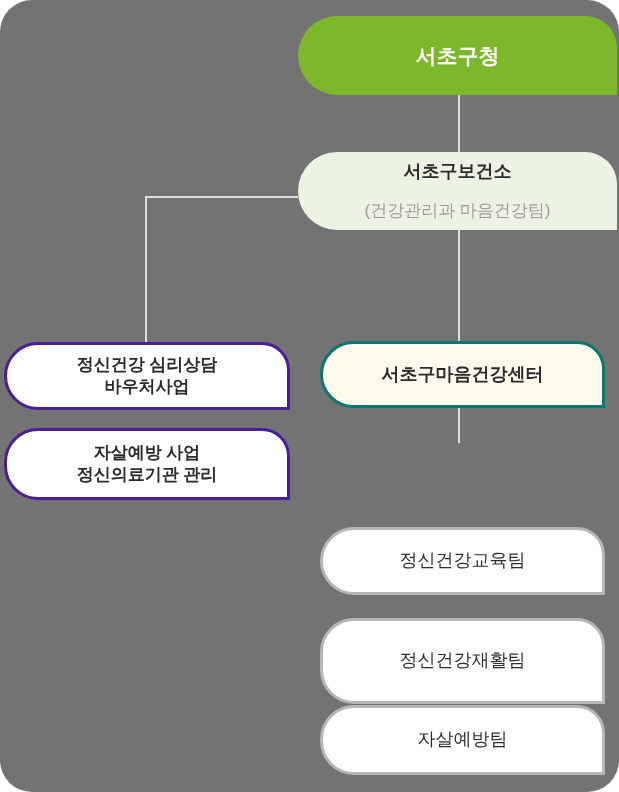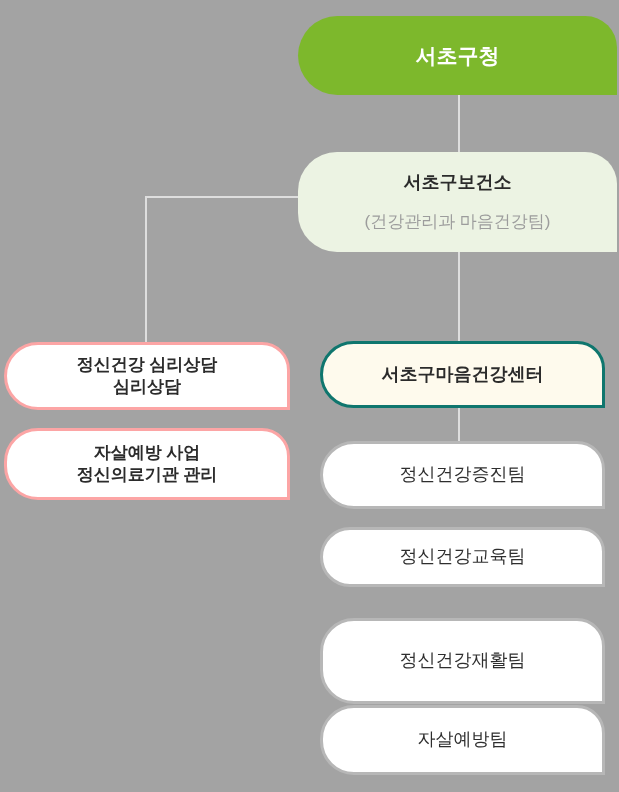--- a/index.html
+++ b/index.html
@@ -5,22 +5,23 @@
   html, body {
     margin: 0;
     padding: 0;
     background: #ffffff;
     font-family: "Liberation Sans", "DejaVu Sans", sans-serif;
   }
   .stage {
     position: relative;
     width: 619px;
     height: 792px;
-    background: #a3a3a3;
+    background: #737373;
     overflow: hidden;
+    border-radius: 32px;
   }
   .node {
     position: absolute;
     box-sizing: border-box;
     display: flex;
     flex-direction: column;
     align-items: center;
     justify-content: center;
     text-align: center;
     line-height: 1.3;
@@ -31,21 +32,21 @@
     width: 319px; height: 79px;
     background: #7db82c;
     border-radius: 40px 32px 0 40px;
     color: #ffffff;
     font-size: 21px;
     font-weight: 700;
   }
   
   .pill-health {
     left: 298px; top: 152px;
-    width: 319px; height: 100px;
+    width: 319px; height: 78px;
     background: #ecf3e3;
     border-radius: 39px 32px 0 39px;
   }
   .pill-health .title {
     font-size: 18px;
     font-weight: 700;
     color: #2b2b2b;
   }
   .pill-health .subtitle {
     font-size: 17px;
@@ -56,40 +57,40 @@
   
   .box {
     background: #ffffff;
     border-radius: 34px 28px 0 34px;
     font-size: 17px;
     font-weight: 700;
     color: #2b2b2b;
   }
   .box-green {
     left: 4px; width: 286px;
-    border: 3px solid #fca5a5;
+    border: 3px solid #4c1d95;
   }
   .box-green.b1 { top: 342px; height: 68px; }
   .box-green.b2 { top: 428px; height: 72px; }
   .box-orange {
     left: 320px; top: 341px;
     width: 285px; height: 67px;
     border: 3px solid #0f766e;
     background: #fefaed;
     font-size: 18px;
   }
   .box-gray {
     left: 320px; width: 285px;
     border: 3px solid #b7b7b7;
     font-weight: 500;
     font-size: 18px;
     color: #2e2e2e;
   }
   .box-gray.t1 { top: 441px; height: 68px; }
-  .box-gray.t2 { top: 527px; height: 60px; }
+  .box-gray.t2 { top: 527px; height: 68px; }
   .box-gray.t3 { top: 618px; height: 86px; }
   .box-gray.t4 { top: 705px; height: 70px; }
   
   .line {
     position: absolute;
     background: #dedede;
   }
   .v1 { left: 458px; top: 95px;  width: 2px; height: 57px; }
   .v2 { left: 458px; top: 230px; width: 2px; height: 112px; }
   .v3 { left: 458px; top: 408px; width: 2px; height: 35px; }
@@ -111,34 +112,31 @@
     <span>서초구청</span>
   </div>
 
   <div class="node pill-health">
     <span class="title">서초구보건소</span>
     <span class="subtitle">(건강관리과 마음건강팀)</span>
   </div>
 
   <div class="node box box-green b1">
     <span>정신건강 심리상담</span>
-    <span>심리상담</span>
+    <span>바우처사업</span>
   </div>
   <div class="node box box-green b2">
     <span>자살예방 사업</span>
     <span>정신의료기관 관리</span>
   </div>
 
   <div class="node box box-orange">
     <span>서초구마음건강센터</span>
   </div>
 
-  <div class="node box box-gray t1">
-    <span>정신건강증진팀</span>
-  </div>
   <div class="node box box-gray t2">
     <span>정신건강교육팀</span>
   </div>
   <div class="node box box-gray t3">
     <span>정신건강재활팀</span>
   </div>
   <div class="node box box-gray t4">
     <span>자살예방팀</span>
   </div>
 

